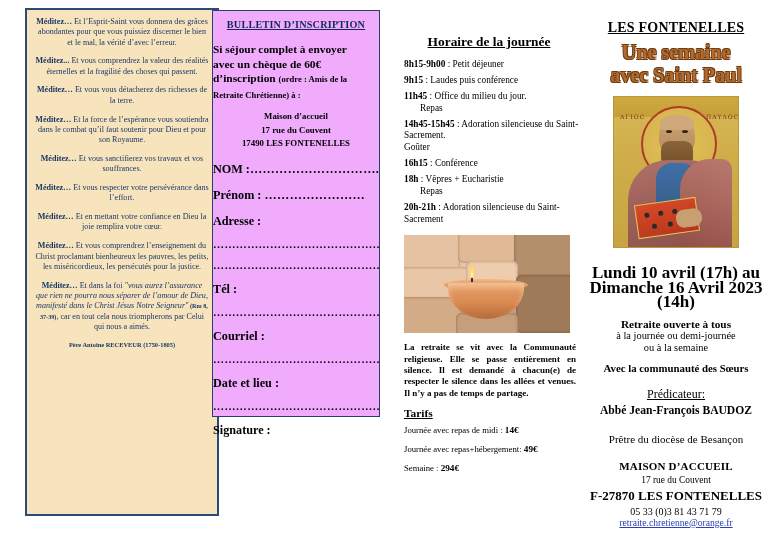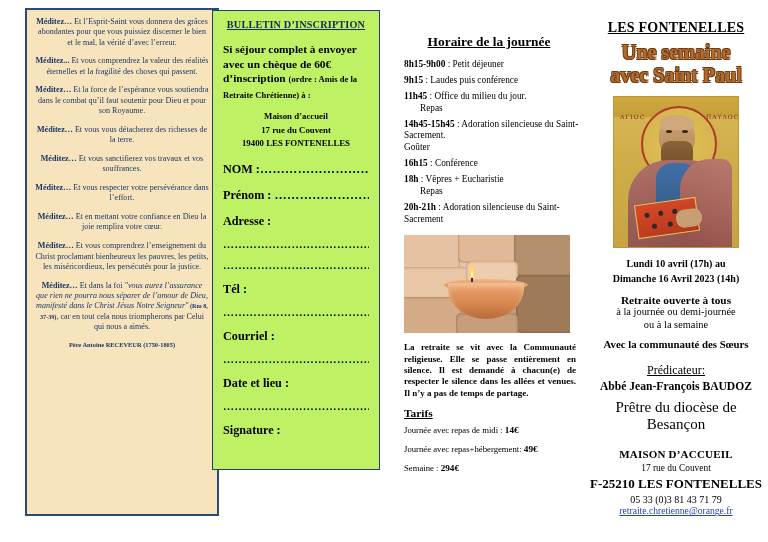--- a/index.html
+++ b/index.html
@@ -59,25 +59,25 @@
     margin-top: 9px;
     text-align: center;
   }
 
   
   .col2 {
     position: absolute;
     left: 212px;
     top: 10px;
     width: 168px;
-    height: 460px;
+    height: 407px;
     border: 1.6px solid #25406d;
     box-sizing: border-box;
-    background: #bef264;
-    padding: 8px 10px;
+    background: #f0abfc;
+    padding: 8px 0;
   }
   .form-title {
     text-align: center;
     font-weight: bold;
     font-size: 10.2px;
     letter-spacing: .2px;
     text-decoration: underline;
     color: #122a52;
     margin-bottom: 12px;
   }
@@ -329,24 +329,24 @@
     transform: rotate(-8deg);
   }
   .icon-txt {
     position: absolute;
     font-size: 6px;
     color: #7a2a1c;
     font-family: "DejaVu Serif", serif;
     letter-spacing: 1px;
   }
   .cover-dates {
-    font-size: 10px;
+    font-size: 17px;
     font-weight: bold;
     line-height: 14.6px;
-    margin-top: 9px;
+    margin-top: 18px;
   }
   .cover-open {
     font-size: 11.3px;
     font-weight: bold;
     margin-top: 8px;
   }
   .cover-open-sub {
     font-size: 10.4px;
     line-height: 12.6px;
   }
@@ -360,22 +360,22 @@
     font-weight: normal;
     text-decoration: underline;
     margin-top: 13px;
   }
   .cover-pred-name {
     font-size: 11.6px;
     font-weight: bold;
     margin-top: 2px;
   }
   .cover-pred-role {
-    font-size: 15px;
-    margin-top: 6px;
+    font-size: 11px;
+    margin-top: 16px;
   }
   .cover-maison {
     font-size: 11px;
     font-weight: bold;
     letter-spacing: .2px;
     margin-top: 15px;
   }
   .cover-street {
     font-size: 9.4px;
     margin-top: 3px;
@@ -397,22 +397,22 @@
 </style>
 </head>
 <body>
 
 <div class="page">
 
   <div class="col1">
     <div id="medit-list">
         <div class="medit-p"><b>Méditez…</b><span> Et l’Esprit-Saint vous donnera des grâces abondantes pour que vous puissiez discerner le bien et le mal, la vérité d’avec l’erreur.</span></div>
         <div class="medit-p"><b>Méditez...</b><span> Et vous comprendrez la valeur des réalités éternelles et la fragilité des choses qui passent.</span></div>
+        <div class="medit-p"><b>Méditez…</b><span>  Et vous vous détacherez des richesses de la terre.</span></div>
         <div class="medit-p"><b>Méditez…</b><span>  Et la force de l’espérance vous soutiendra dans le combat qu’il faut soutenir pour Dieu et pour son Royaume.</span></div>
-        <div class="medit-p"><b>Méditez…</b><span>  Et vous vous détacherez des richesses de la terre.</span></div>
         <div class="medit-p"><b>Méditez…</b><span>  Et vous sanctifierez vos travaux et vos souffrances.</span></div>
         <div class="medit-p"><b>Méditez…</b><span>  Et vous respecter votre persévérance dans l’effort.</span></div>
         <div class="medit-p"><b>Méditez…</b><span>  Et en mettant votre confiance en Dieu la joie remplira votre cœur.</span></div>
         <div class="medit-p"><b>Méditez…</b><span>  Et vous comprendrez l’enseignement du Christ proclamant bienheureux les pauvres, les petits, les miséricordieux, les persécutés pour la justice.</span></div>
         <div class="medit-p"><b>Méditez…</b><span>  Et dans la foi </span><i>"vous aurez l’assurance que rien ne pourra nous séparer de l’amour de Dieu, manifesté dans le Christ Jésus Notre Seigneur"</i><span class="ref-small"> (Rm 8, 37-39)</span><span>, car en tout cela nous triompherons par Celui qui nous a aimés.</span></div>
       </div>
     <div class="signature-line">Père Antoine RECEVEUR (1750-1805)</div>
   </div>
 
   <div class="col2">
@@ -422,21 +422,21 @@
       <span>Si séjour complet à envoyer</span><br>
       <span>avec un chèque de 60€</span><br>
       <span>d’inscription</span>
       <span class="sm">(ordre : Amis de la</span><br>
       <span class="sm">Retraite Chrétienne)  à :</span>
     </div>
 
     <div style="margin-top:8px">
       <div class="addr-line">Maison d’accueil</div>
       <div class="addr-line">17 rue du Couvent</div>
-      <div class="addr-line">19400 LES FONTENELLES</div>
+      <div class="addr-line">17490 LES FONTENELLES</div>
     </div>
 
     <div class="field">
       <span>NOM :</span><span class="dots">………………………….</span>
     </div>
 
     <div class="field">
       <span>Prénom : </span><span class="dots">……………………</span>
     </div>
 
@@ -534,18 +534,18 @@
     <div class="cover-open-sub">ou à la semaine</div>
 
     <div class="cover-comm">Avec la communauté des Sœurs</div>
 
     <div class="cover-pred-title">Prédicateur:</div>
     <div class="cover-pred-name">Abbé Jean-François BAUDOZ</div>
     <div class="cover-pred-role">Prêtre du diocèse de Besançon</div>
 
     <div class="cover-maison">MAISON D’ACCUEIL</div>
     <div class="cover-street">17 rue du Couvent</div>
-    <div class="cover-city">F-25210 LES FONTENELLES</div>
+    <div class="cover-city">F-27870 LES FONTENELLES</div>
     <div class="cover-phone">05 33 (0)3 81 43 71 79</div>
     <div class="cover-mail">retraite.chretienne@orange.fr</div>
   </div>
 
 </div>
 
 </body></html>

